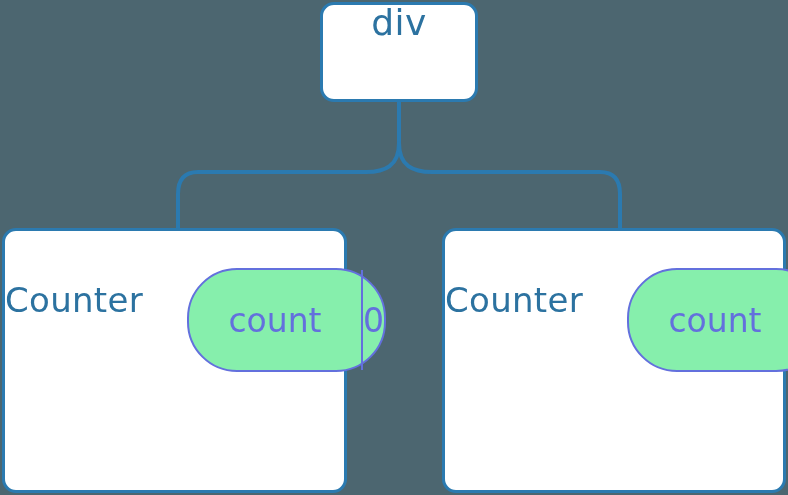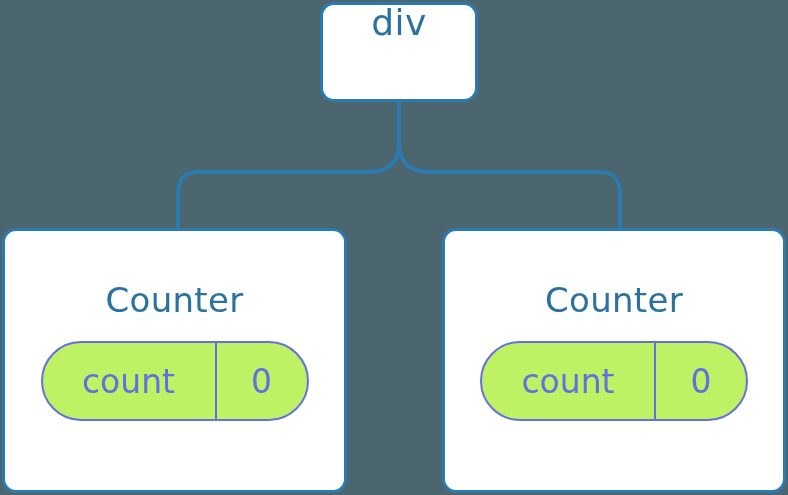--- a/index.html
+++ b/index.html
@@ -53,45 +53,46 @@
     font-size: 36px;
     line-height: 1;
     letter-spacing: 0.5px;
   }
 
   
   .child-node {
     top: 228px;
     height: 265px;
     display: flex;
-    flex-direction: column;
-    align-items: center;
+    flex-direction: row;
+    align-items: flex-start;
+    gap: 44px;
   }
   #node-child-0 { left: 2px;   width: 345px; }
   #node-child-1 { left: 442px; width: 344px; }
 
   .child-title {
     color: #2c72a0;
     font-size: 34px;
     line-height: 1;
     letter-spacing: 0.3px;
     margin-top: 52px;
   }
 
   
   .state-pill {
-    margin-top: 24px;
+    margin-top: 37px;
     width: 268px;
-    height: 80px;
+    height: 104px;
     border: 2px solid #6370dd;
     border-radius: 50px;
     box-sizing: border-box;
     display: flex;
     align-items: stretch;
-    background: #bef264;
+    background: #86efac;
   }
   .pill-key {
     flex: 0 0 172px;
     display: flex;
     align-items: center;
     justify-content: center;
     color: #6370dd;
     font-size: 33px;
     line-height: 1;
     box-sizing: border-box;

